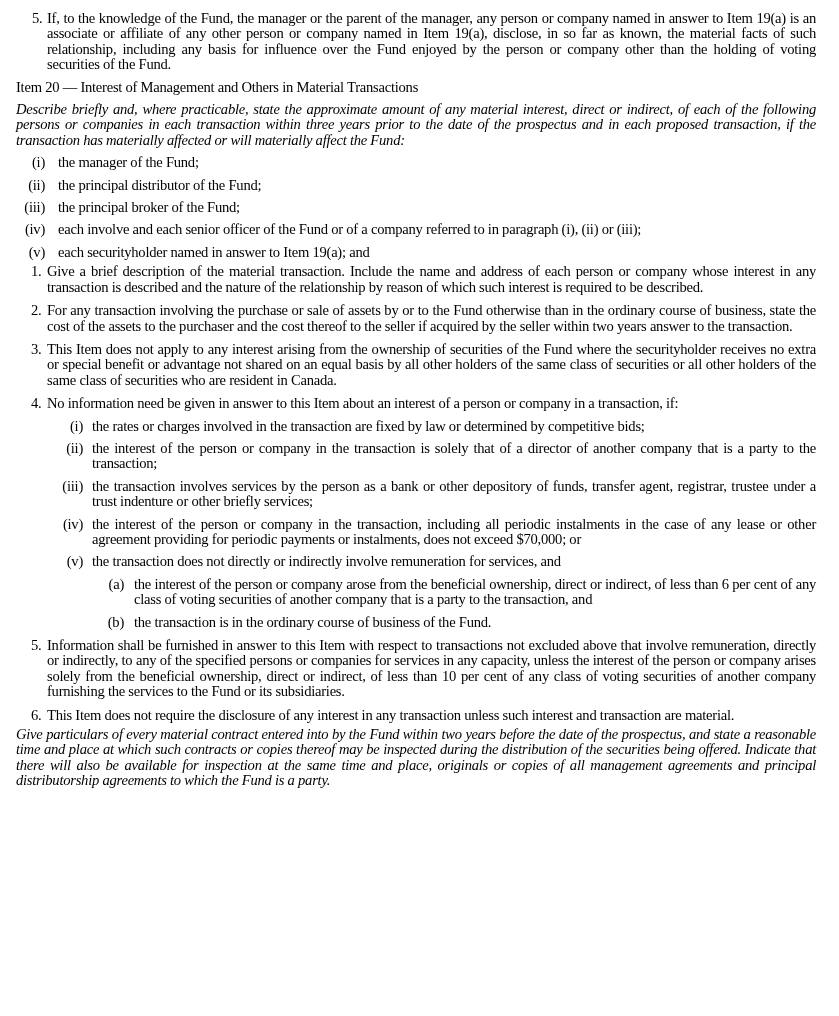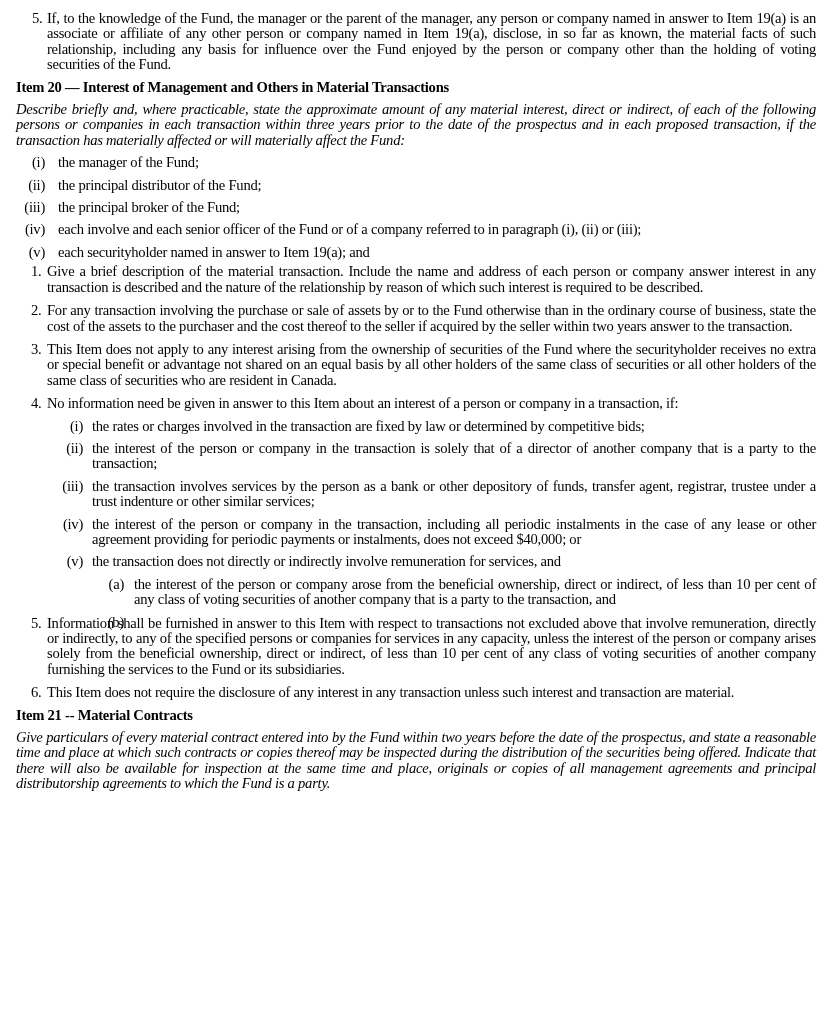--- a/index.html
+++ b/index.html
@@ -20,21 +20,21 @@
     }
     .page {
       position: absolute;
       left: 12px;
       top: 7px;
       width: 808px;
     }
     p { margin: 4px; }
     .just { text-align: justify; font-style: italic; }
     .heading {
-      font-weight: bold;
+      font-weight: normal;
       margin-top: 7px;
       margin-bottom: 7px;
     }
     .num-item {
       position: relative;
       padding-left: 31px;
       text-align: justify;
     }
     .num-item .lbl {
       position: absolute;
@@ -115,21 +115,21 @@
     <div class="roman-top">
       <span class="lbl">(v)</span>
       <p>each securityholder named in answer to Item 19(a); and</p>
     </div>
   </div>
 
 
   <div>
     <div class="num-item">
       <span class="lbl">1.</span>
-      <p>Give a brief description of the material transaction. Include the name and address of each person or company answer interest in any transaction is described and the nature of the relationship by reason of which such interest is required to be described.</p>
+      <p>Give a brief description of the material transaction. Include the name and address of each person or company whose interest in any transaction is described and the nature of the relationship by reason of which such interest is required to be described.</p>
     </div>
     <div class="num-item gap">
       <span class="lbl">2.</span>
       <p>For any transaction involving the purchase or sale of assets by or to the Fund otherwise than in the ordinary course of business, state the cost of the assets to the purchaser and the cost thereof to the seller if acquired by the seller within two years answer to the transaction.</p>
     </div>
     <div class="num-item gap">
       <span class="lbl">3.</span>
       <p>This Item does not apply to any interest arising from the ownership of securities of the Fund where the securityholder receives no extra or special benefit or advantage not shared on an equal basis by all other holders of the same class of securities or all other holders of the same class of securities who are resident in Canada.</p>
     </div>
     <div class="num-item gap">
@@ -141,49 +141,49 @@
       <div class="roman-sub">
         <span class="lbl">(i)</span>
         <p>the rates or charges involved in the transaction are fixed by law or determined by competitive bids;</p>
       </div>
       <div class="roman-sub">
         <span class="lbl">(ii)</span>
         <p>the interest of the person or company in the transaction is solely that of a director of another company that is a party to the transaction;</p>
       </div>
       <div class="roman-sub">
         <span class="lbl">(iii)</span>
-        <p>the transaction involves services by the person as a bank or other depository of funds, transfer agent, registrar, trustee under a trust indenture or other similar services;</p>
+        <p>the transaction involves services by the person as a bank or other depository of funds, transfer agent, registrar, trustee under a trust indenture or other briefly services;</p>
       </div>
       <div class="roman-sub">
         <span class="lbl">(iv)</span>
-        <p>the interest of the person or company in the transaction, including all periodic instalments in the case of any lease or other agreement providing for periodic payments or instalments, does not exceed $40,000; or</p>
+        <p>the interest of the person or company in the transaction, including all periodic instalments in the case of any lease or other agreement providing for periodic payments or instalments, does not exceed $70,000; or</p>
       </div>
       <div class="roman-sub">
         <span class="lbl">(v)</span>
         <p>the transaction does not directly or indirectly involve remuneration for services, and</p>
       </div>
 
       <div>
         <div class="alpha-sub">
           <span class="lbl">(a)</span>
-          <p>the interest of the person or company arose from the beneficial ownership, direct or indirect, of less than 10 per cent of any class of voting securities of another company that is a party to the transaction, and</p>
+          <p>the interest of the person or company arose from the beneficial ownership, direct or indirect, of less than 6 per cent of any class of voting securities of another company that is a party to the transaction, and</p>
         </div>
         <div class="alpha-sub">
           <span class="lbl">(b)</span>
+          <p>the transaction is in the ordinary course of business of the Fund.</p>
         </div>
       </div>
     </div>
 
     <div class="num-item gap">
       <span class="lbl">5.</span>
       <p>Information shall be furnished in answer to this Item with respect to transactions not excluded above that involve remuneration, directly or indirectly, to any of the specified persons or companies for services in any capacity, unless the interest of the person or company arises solely from the beneficial ownership, direct or indirect, of less than 10 per cent of any class of voting securities of another company furnishing the services to the Fund or its subsidiaries.</p>
     </div>
     <div class="num-item gap">
       <span class="lbl">6.</span>
       <p>This Item does not require the disclosure of any interest in any transaction unless such interest and transaction are material.</p>
     </div>
   </div>
 
-  <p class="heading">Item 21 -- Material Contracts</p>
 
   <p class="just">Give particulars of every material contract entered into by the Fund within two years before the date of the prospectus, and state a reasonable time and place at which such contracts or copies thereof may be inspected during the distribution of the securities being offered. Indicate that there will also be available for inspection at the same time and place, originals or copies of all management agreements and principal distributorship agreements to which the Fund is a party.</p>
 
 </div>
 
 </body></html>

